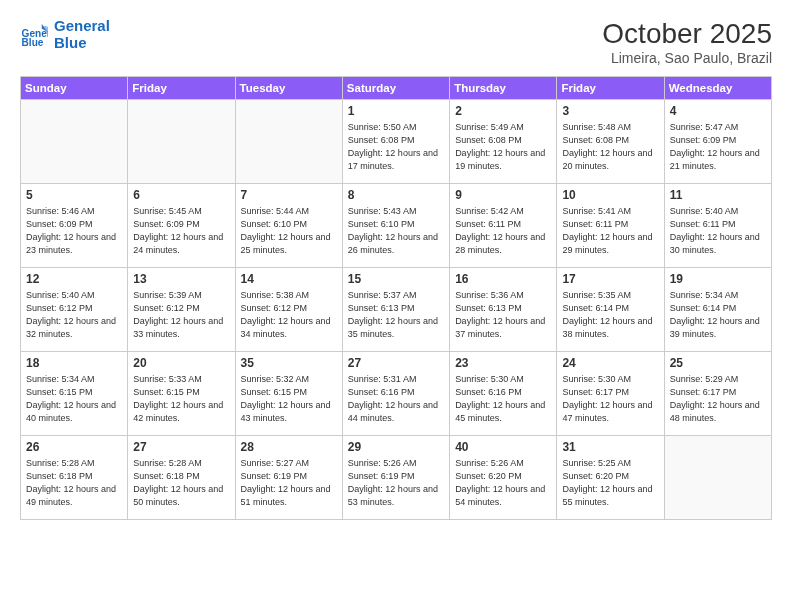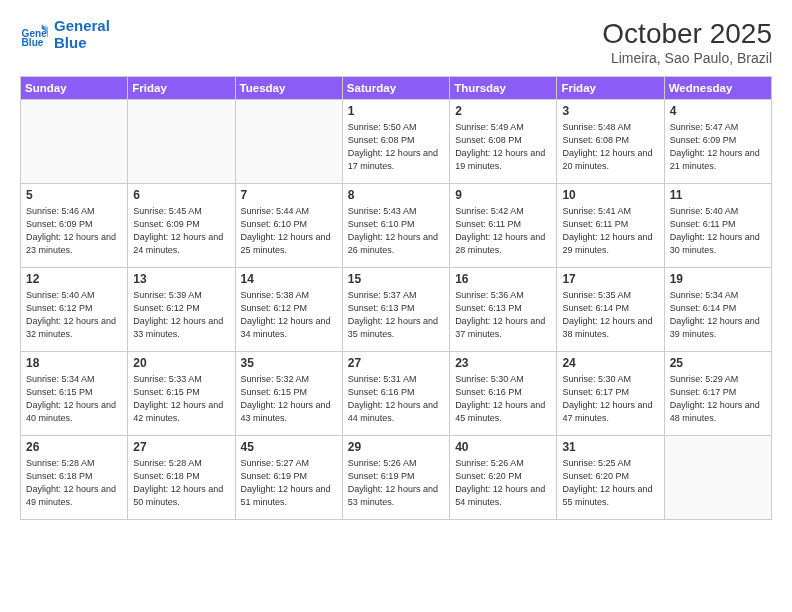--- a/index.html
+++ b/index.html
@@ -231,21 +231,21 @@
         <tr>
           <td>
             <span class="day-num">26</span>
             <div class="cell-info">Sunrise: 5:28 AM<br>Sunset: 6:18 PM<br>Daylight: 12 hours and 49 minutes.</div>
           </td>
           <td>
             <span class="day-num">27</span>
             <div class="cell-info">Sunrise: 5:28 AM<br>Sunset: 6:18 PM<br>Daylight: 12 hours and 50 minutes.</div>
           </td>
           <td>
-            <span class="day-num">45</span>
+            <span class="day-num">28</span>
             <div class="cell-info">Sunrise: 5:27 AM<br>Sunset: 6:19 PM<br>Daylight: 12 hours and 51 minutes.</div>
           </td>
           <td>
             <span class="day-num">29</span>
             <div class="cell-info">Sunrise: 5:26 AM<br>Sunset: 6:19 PM<br>Daylight: 12 hours and 53 minutes.</div>
           </td>
           <td>
             <span class="day-num">40</span>
             <div class="cell-info">Sunrise: 5:26 AM<br>Sunset: 6:20 PM<br>Daylight: 12 hours and 54 minutes.</div>
           </td>

